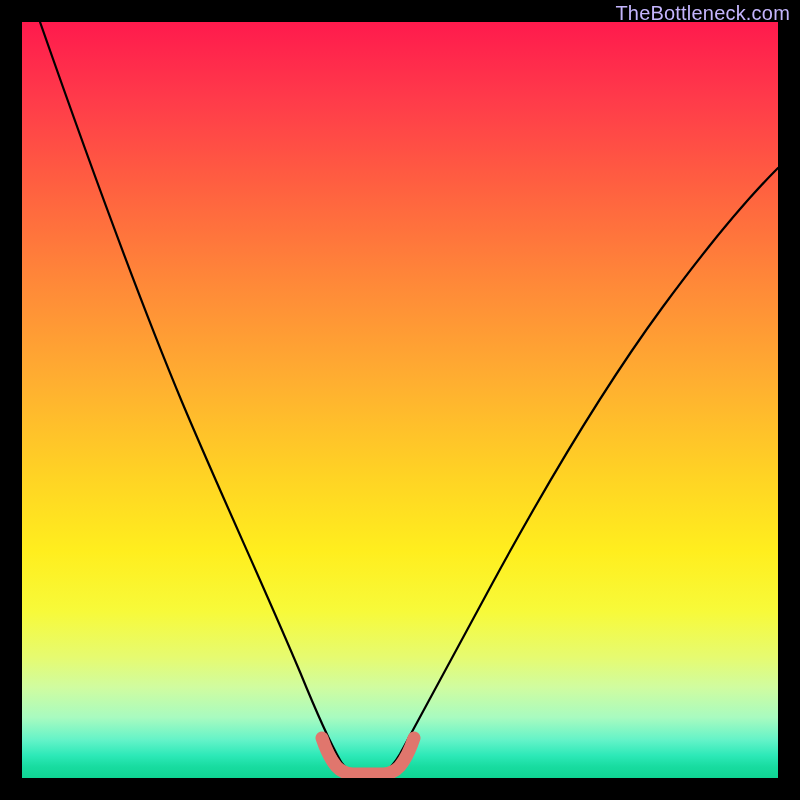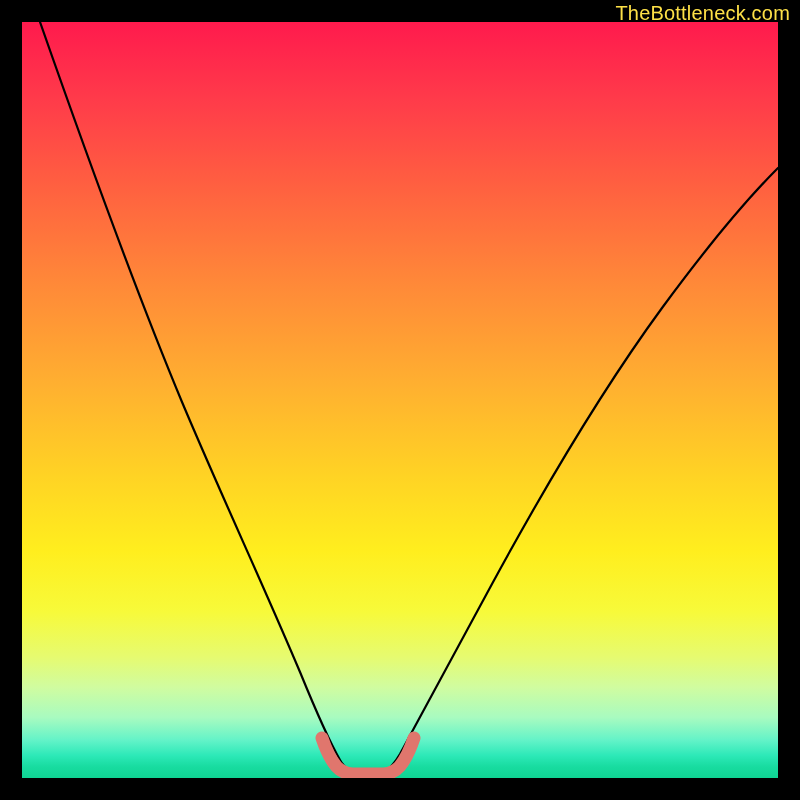--- a/index.html
+++ b/index.html
@@ -44,21 +44,21 @@
       #18dca0 98.5%,
       #0fd493 100%
     );
   }
   .watermark {
     position: absolute;
     top: 2px;
     right: 10px;
     font-family: Arial, Helvetica, sans-serif;
     font-size: 20px;
-    color: #fde047;
+    color: #c4b5fd;
     letter-spacing: 0.2px;
     user-select: none;
   }
   svg.curves {
     position: absolute;
     inset: 0;
   }
 </style>
 </head>
 <body>

